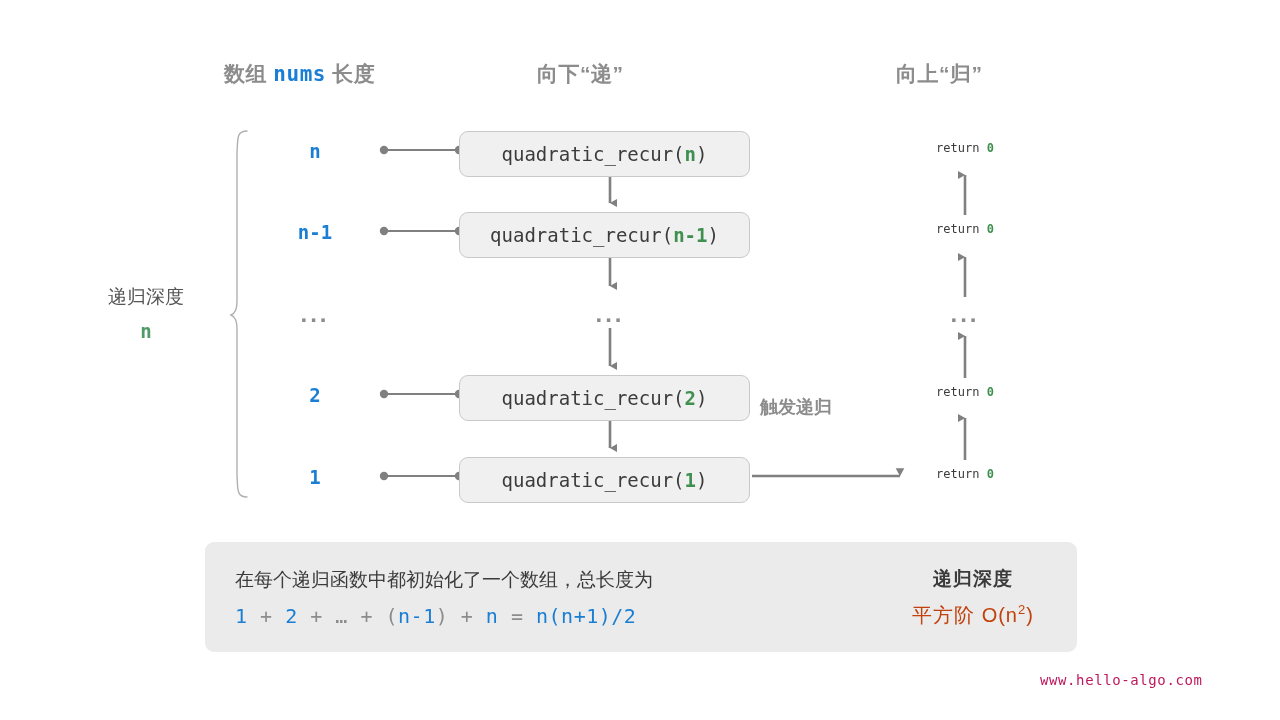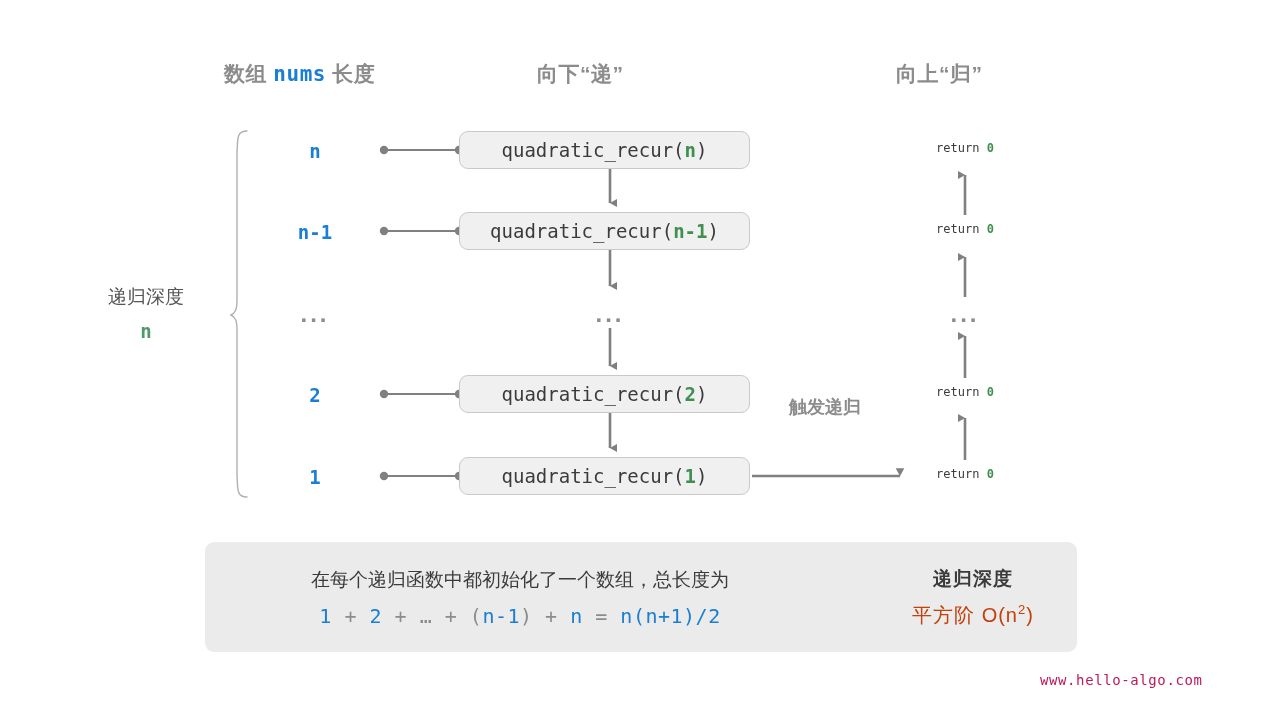--- a/index.html
+++ b/index.html
@@ -82,21 +82,21 @@
     color: #8c8c8c;
     letter-spacing: 3px;
     line-height: 1;
   }
 
   
   .fnbox {
     position: absolute;
     left: 459px;
     width: 291px;
-    height: 38px;
+    height: 46px;
     box-sizing: border-box;
     background: #f0f0f0;
     border: 1.3px solid #c9c9c9;
     border-radius: 9px;
     display: flex;
     align-items: center;
     justify-content: center;
     font-family: "DejaVu Sans Mono", monospace;
     font-size: 19px;
     color: #3b3b3b;
@@ -116,21 +116,21 @@
     line-height: 1;
   }
   .ret .zero { color: #3f8f4f; font-weight: bold; }
 
   
   .trigger-note {
     position: absolute;
     left: 760px;
     top: 392px;
     width: 130px;
-    text-align: center;
+    text-align: left;
     font-size: 18px;
     font-weight: bold;
     color: #8c8c8c;
     line-height: 31px;
     white-space: nowrap;
   }
 
   
   .summary {
     position: absolute;
@@ -141,21 +141,21 @@
     box-sizing: border-box;
     background: #ebebeb;
     border-radius: 9px;
     display: flex;
     align-items: center;
   }
   .summary-left {
     width: 600px;
     padding-left: 30px;
     box-sizing: border-box;
-    text-align: center;
+    text-align: left;
   }
   .sum-line1 {
     font-size: 19px;
     color: #3b3b3b;
     white-space: nowrap;
     margin-bottom: 11px;
   }
   .sum-formula {
     font-family: "DejaVu Sans Mono", monospace;
     font-weight: normal;

